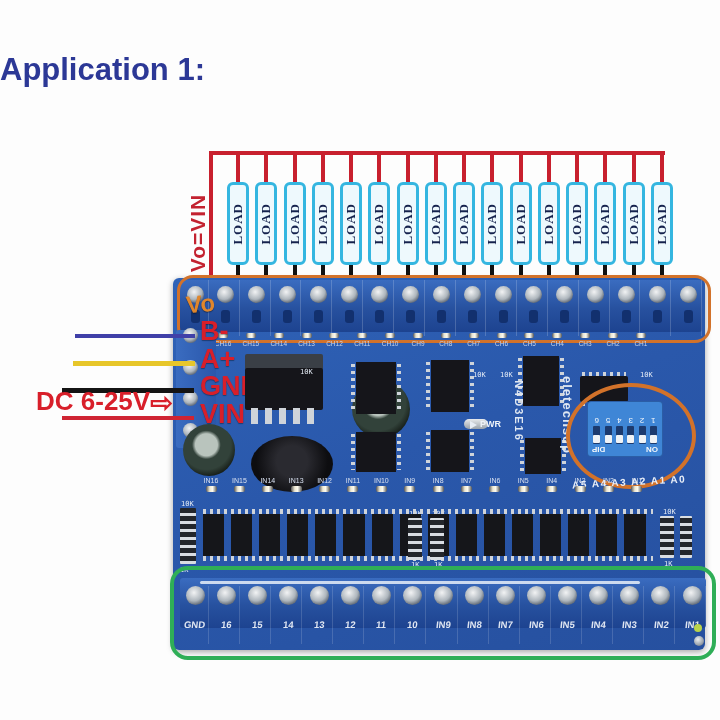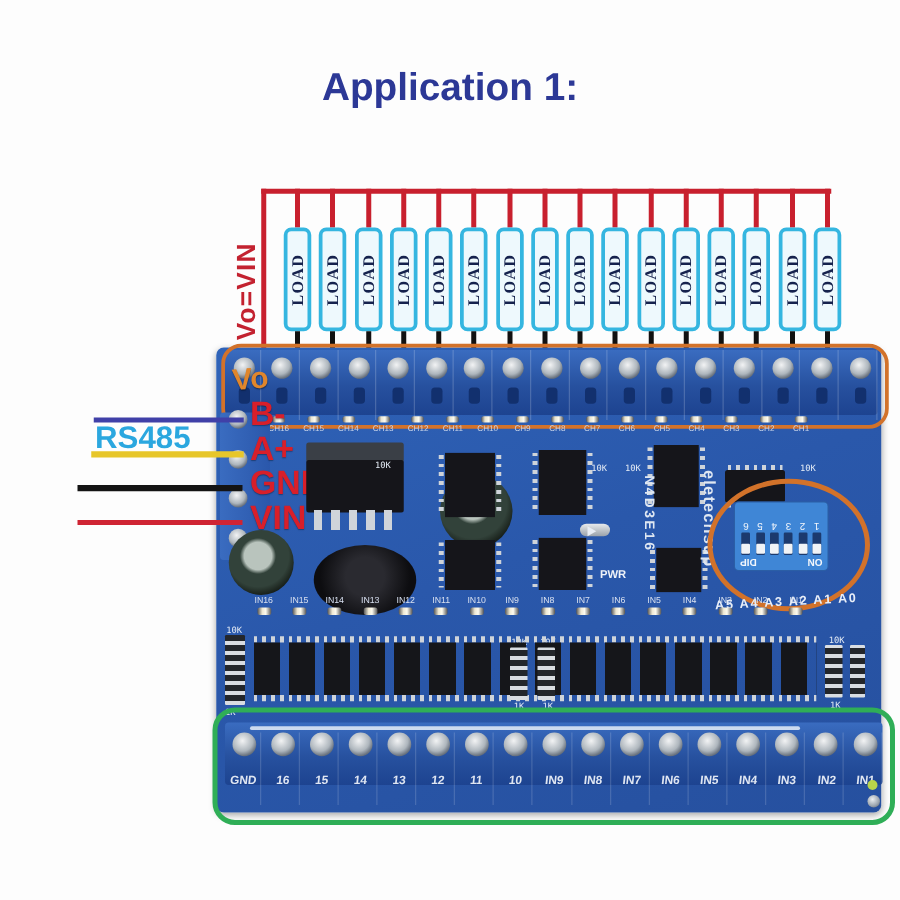--- a/index.html
+++ b/index.html
@@ -1,21 +1,21 @@
 <!DOCTYPE html>
 <html><head>
 <meta charset="utf-8">
 <style>
   html,body{margin:0;padding:0;background:#ffffff;}
   .stage{position:relative;width:720px;height:720px;background:#fdfdfd;overflow:hidden;
          font-family:"Liberation Sans",sans-serif;}
   .abs{position:absolute;}
 
   
-  .title1{left:0;top:52px;width:720px;text-align:center;font-size:31px;font-weight:bold;color:#2c3896;}
+  .title1{left:0;top:52px;width:720px;text-align:left;font-size:31px;font-weight:bold;color:#2c3896;}
   .title2{left:0;top:96px;width:720px;text-align:center;font-size:27px;font-weight:bold;color:#2c3896;letter-spacing:-0.3px;}
   .npn{left:32px;top:197px;font-size:27px;font-weight:bold;color:#1e2f91;}
   .vovin{left:137px;top:222px;width:120px;height:22px;text-align:center;
          font-size:21px;font-weight:bold;color:#c32230;transform:rotate(-90deg);letter-spacing:1px;}
   .rs485{left:76px;top:336px;font-size:25px;font-weight:bold;color:#2ba7df;}
   .dcpow{left:36px;top:386px;font-size:26px;font-weight:bold;color:#d81f2a;white-space:nowrap;}
   .dcpow .arr{font-size:27px;vertical-align:-2px;}
 
   
   .wire{position:absolute;}
@@ -100,21 +100,21 @@
   .s7{left:580px;top:376px;width:48px;height:26px;border:none;}
   .xtal{left:464px;top:419px;width:24px;height:10px;border-radius:5px;
         background:linear-gradient(180deg,#e8eaec,#9aa2aa);}
 
   
   .silk{color:#e4ebf5;font-size:7px;font-family:"DejaVu Sans Mono",monospace;}
   .model{left:478px;top:404px;width:80px;height:14px;transform:rotate(90deg);
          font-size:11px;font-weight:bold;color:#dfe7f2;letter-spacing:2px;text-align:center;}
   .brand{left:517px;top:407px;width:100px;height:16px;transform:rotate(90deg);
          font-size:13px;font-weight:bold;color:#dfe7f2;letter-spacing:1px;text-align:center;}
-  .pwr{left:480px;top:419px;font-size:9px;font-weight:bold;color:#eef2f8;margin-top:35px;}
+  .pwr{left:480px;top:419px;font-size:9px;font-weight:bold;color:#eef2f8;}
   .pwr-tri{left:470px;top:421px;width:0;height:0;border-left:7px solid #e8edf4;
            border-top:4px solid transparent;border-bottom:4px solid transparent;}
 
   
   .dipwrap{left:588px;top:402px;width:74px;height:54px;transform:rotate(180deg);
            background:#3f86d6;border-radius:3px;box-shadow:0 0 0 1px #2b5ea6;}
   .diphead{display:flex;justify-content:space-between;padding:2px 4px 0 4px;
            font-size:8px;font-weight:bold;color:#f2f6fb;}
   .dipcells{display:flex;justify-content:space-around;padding:1px 3px 0 3px;}
   .dipcell{display:flex;flex-direction:column;align-items:center;width:10px;}
@@ -460,21 +460,21 @@
   <span>B-</span>
       <span>A+</span>
       <span>GND</span>
       <span>VIN</span>
     </div>
 
   <div class="abs wire w-blue"></div>
   <div class="abs wire w-yellow"></div>
   <div class="abs wire w-black"></div>
   <div class="abs wire w-red"></div>
-  <div class="abs rs485">RS485</div>
+  <div class="abs dcpow"><span>DC 6-25V</span><span class="arr">⇨</span></div>
 
   <div class="abs reg-tab"></div>
   <div class="abs reg-body"></div>
   <div class="abs reg-pins"></div>
   <div class="abs cap a"></div>
   <div class="abs cap b"></div>
   <div class="abs toroid"></div>
 
   <div class="soic s1"></div>
   <div class="soic s2"></div>

